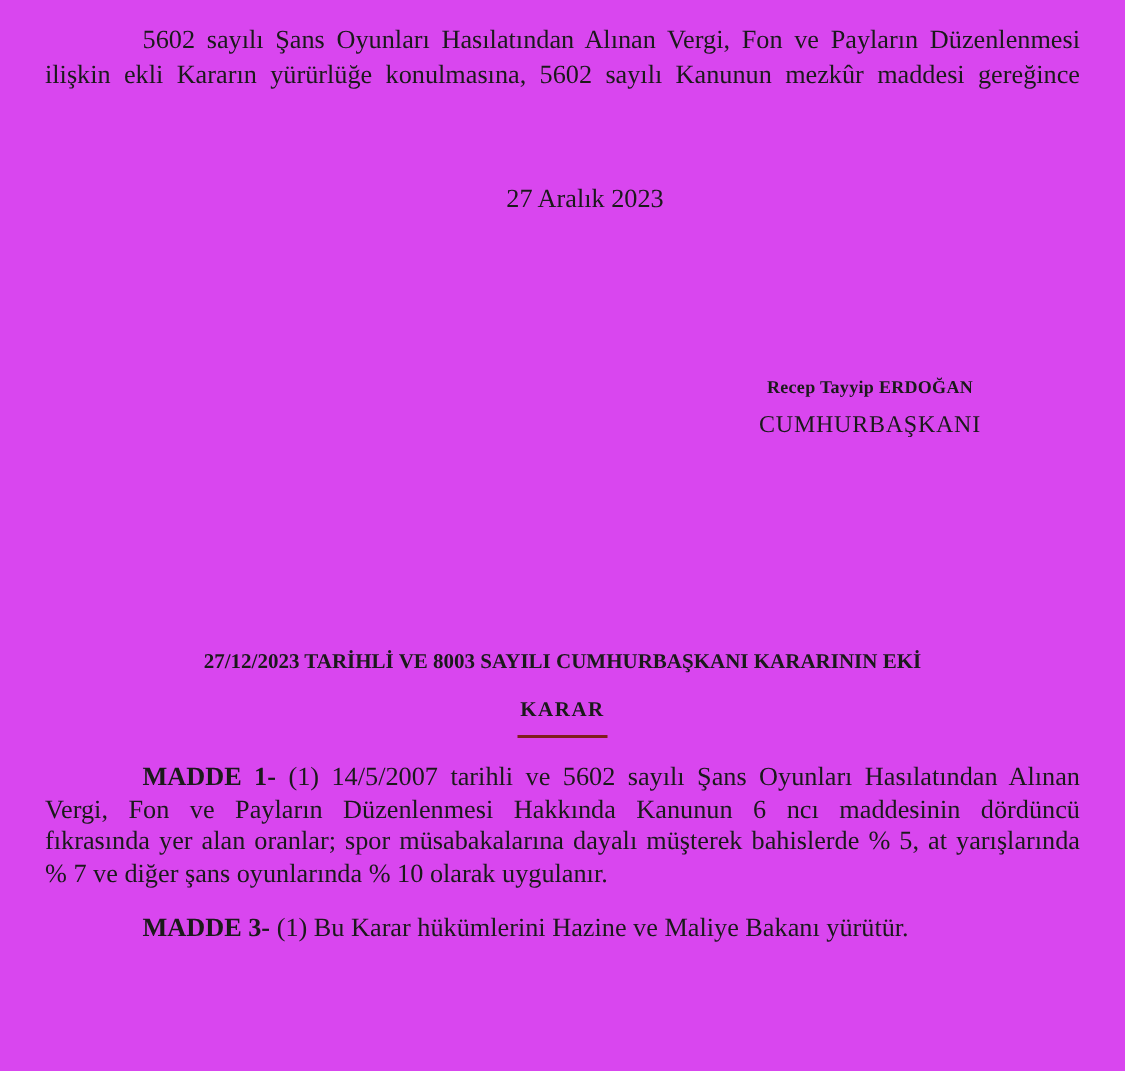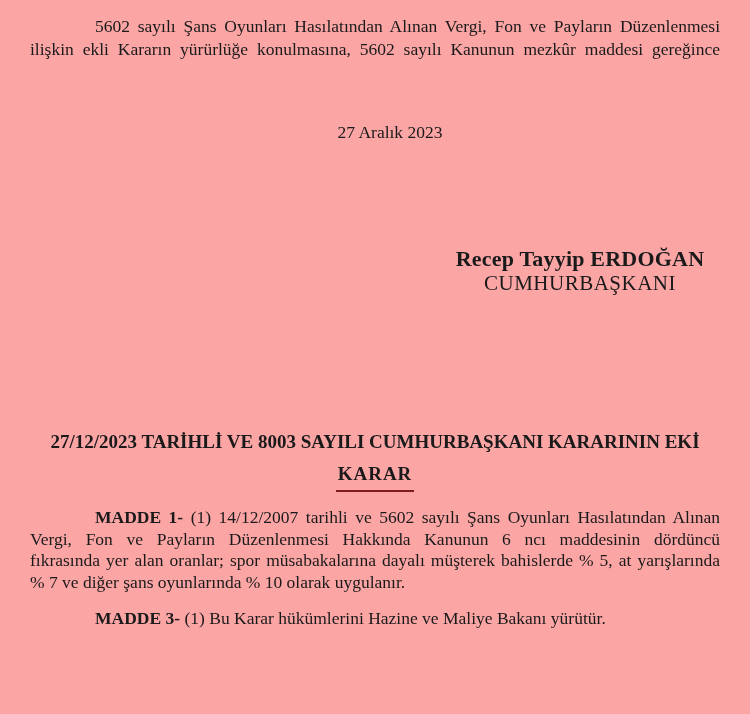--- a/index.html
+++ b/index.html
@@ -6,21 +6,21 @@
     margin: 0;
     padding: 0;
     background: #ffffff;
   }
   .page {
     position: relative;
     width: 750px;
     height: 714px;
     box-sizing: border-box;
     padding: 15px 30px 0 30px;
-    background: #fca5a5;
+    background: #d946ef;
     color: #1a1a1a;
     font-family: "Liberation Serif", "DejaVu Serif", serif;
     font-size: 17.5px;
     overflow: hidden;
     -webkit-font-smoothing: antialiased;
   }
   .line {
     line-height: 23px;
     white-space: nowrap;
   }
@@ -41,35 +41,35 @@
 
   .signature {
     margin-top: 102px;
     width: 280px;
     margin-left: auto;
     margin-right: 0;
     text-align: center;
   }
   .sig-name {
     font-weight: bold;
-    font-size: 22px;
+    font-size: 12px;
     line-height: 25px;
     letter-spacing: 0.2px;
   }
   .sig-title {
-    font-size: 21px;
+    font-size: 16px;
     line-height: 25px;
     letter-spacing: 0.5px;
   }
 
   .annex-heading {
     margin-top: 130px;
     text-align: center;
     font-weight: bold;
-    font-size: 19px;
+    font-size: 14px;
   }
   .annex-heading .hline {
     line-height: 32px;
     white-space: nowrap;
   }
   .karar-underline {
     display: inline-block;
     border-bottom: 2px solid #7f1d1d;
     padding: 0 2px 0 2px;
     letter-spacing: 1px;
@@ -98,21 +98,21 @@
     <div class="sig-name">Recep Tayyip ERDOĞAN</div>
     <div class="sig-title">CUMHURBAŞKANI</div>
   </div>
 
   <div class="annex-heading">
     <div class="hline">27/12/2023 TARİHLİ VE 8003 SAYILI CUMHURBAŞKANI KARARININ EKİ</div>
     <div class="hline"><span class="karar-underline">KARAR</span></div>
   </div>
 
   <div class="para article-1">
-    <div class="line jline indent"><b class="mlabel">MADDE 1-</b><span> (1) 14/12/2007 tarihli ve 5602 sayılı Şans Oyunları Hasılatından Alınan</span></div>
+    <div class="line jline indent"><b class="mlabel">MADDE 1-</b><span> (1) 14/5/2007 tarihli ve 5602 sayılı Şans Oyunları Hasılatından Alınan</span></div>
     <div class="line jline">Vergi, Fon ve Payların Düzenlenmesi Hakkında Kanunun 6 ncı maddesinin dördüncü</div>
     <div class="line jline">fıkrasında yer alan oranlar; spor müsabakalarına dayalı müşterek bahislerde % 5, at yarışlarında</div>
     <div class="line lastline">% 7 ve diğer şans oyunlarında % 10 olarak uygulanır.</div>
   </div>
 
 
   <div class="para article-3">
     <div class="line indent"><b class="mlabel">MADDE 3-</b><span> (1) Bu Karar hükümlerini Hazine ve Maliye Bakanı yürütür.</span></div>
   </div>
 

